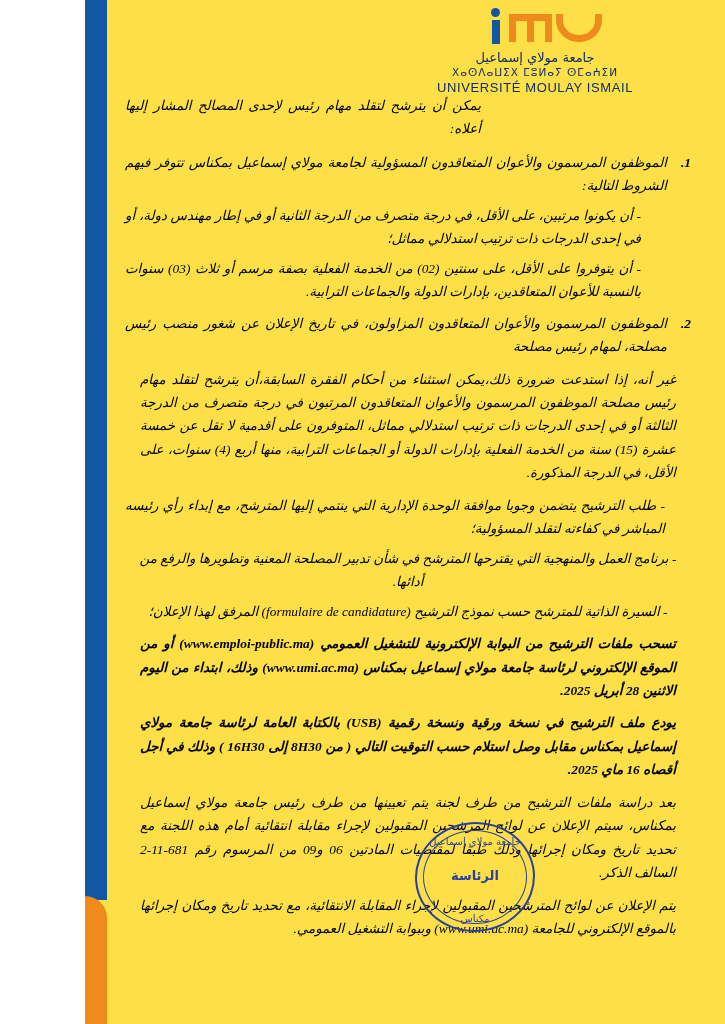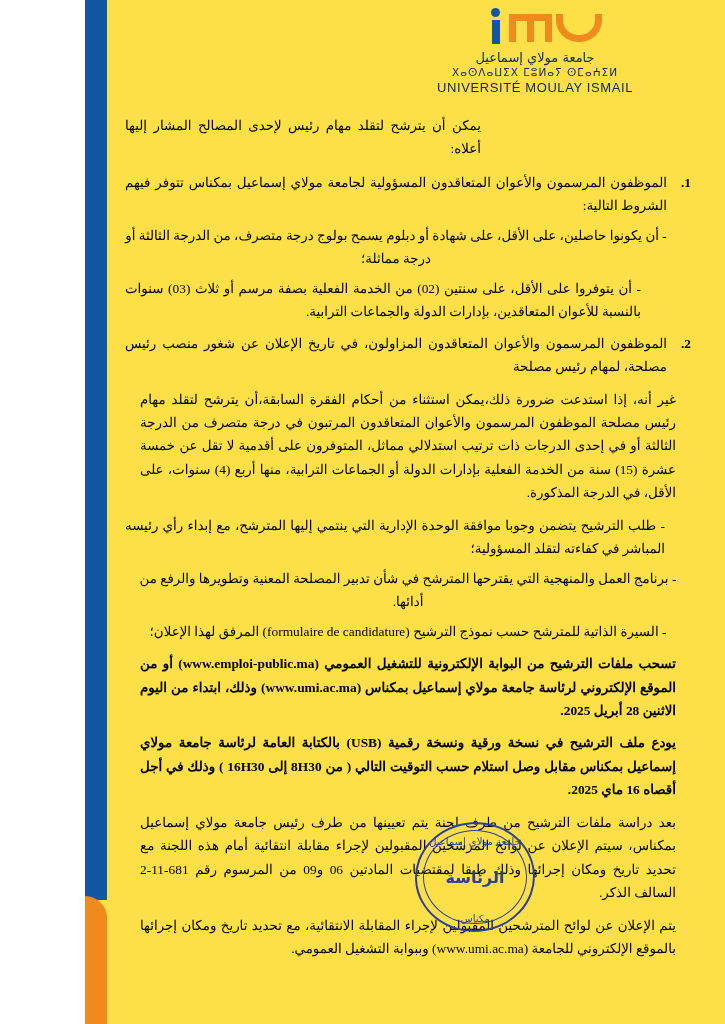--- a/index.html
+++ b/index.html
@@ -121,28 +121,29 @@
     font-family: "Liberation Sans", sans-serif;
     font-size: 13px;
     color: #0f2c63;
     letter-spacing: 0.6px;
     line-height: 1.3;
   }
 
   
   .content {
     position: absolute;
-    top: 114px;
+    top: 94px;
     right: 34px;
     left: 40px;
     direction: rtl;
     text-align: justify;
     font-size: 13.4px;
     line-height: 1.75;
     color: #000;
+    font-style: italic;
   }
   .para { margin: 0 0 9px 0; }
   .indent-intro { margin-right: 210px; margin-bottom: 10px; }
 
   ol.main {
     list-style: none;
     margin: 0;
     padding: 0;
   }
   ol.main > li {
@@ -198,21 +199,21 @@
   .stamp .txt-top,
   .stamp .txt-bottom,
   .stamp .txt-mid {
     position: absolute;
     width: 100%;
     text-align: center;
     color: #2b3fa0;
     font-family: "DejaVu Sans", sans-serif;
   }
   .stamp .txt-top { top: 14px; font-size: 10px; }
-  .stamp .txt-mid { top: 46px; font-size: 16px; font-weight: bold; }
+  .stamp .txt-mid { top: 46px; font-size: 13px; font-weight: bold; }
   .stamp .txt-bottom { bottom: 8px; font-size: 10px; }
 </style>
 </head>
 <body>
 
 <div class="page">
 
   <div class="left-bar-blue"></div>
   <div class="left-bar-orange"></div>
 
@@ -237,21 +238,21 @@
 
   <div class="content">
 
     <div class="para indent-intro">يمكن أن يترشح لتقلد مهام رئيس لإحدى المصالح المشار إليها أعلاه:</div>
 
     <ol class="main">
       <li>
         <span class="num">1.</span>
         <span>الموظفون المرسمون والأعوان المتعاقدون المسؤولية لجامعة مولاي إسماعيل بمكناس تتوفر فيهم الشروط التالية:</span>
         <div class="sub-block">
-          <div class="dash-item ctr">- أن يكونوا حاصلين، على الأقل، على شهادة أو دبلوم يسمح بولوج درجة متصرف، من الدرجة الثالثة أو درجة مماثلة؛</div>
+          <div class="dash-item">- أن يكونوا مرتبين، على الأقل، في درجة متصرف من الدرجة الثانية أو في إطار مهندس دولة، أو في إحدى الدرجات ذات ترتيب استدلالي مماثل؛</div>
           <div class="dash-item">- أن يتوفروا على الأقل، على سنتين (02) من الخدمة الفعلية بصفة مرسم أو ثلاث (03) سنوات بالنسبة للأعوان المتعاقدين، بإدارات الدولة والجماعات الترابية.</div>
         </div>
       </li>
       <li>
         <span class="num">2.</span>
         <span>الموظفون المرسمون والأعوان المتعاقدون المزاولون، في تاريخ الإعلان عن شغور منصب رئيس مصلحة، لمهام رئيس مصلحة</span>
       </li>
     </ol>
 
     <div class="blk">غير أنه، إذا استدعت ضرورة ذلك،يمكن استثناء من أحكام الفقرة السابقة،أن يترشح لتقلد مهام رئيس مصلحة الموظفون المرسمون والأعوان المتعاقدون المرتبون في درجة متصرف من الدرجة الثالثة أو في إحدى الدرجات ذات ترتيب استدلالي مماثل، المتوفرون على أقدمية لا تقل عن خمسة عشرة (15) سنة من الخدمة الفعلية بإدارات الدولة أو الجماعات الترابية، منها أربع (4) سنوات، على الأقل، في الدرجة المذكورة.</div>

